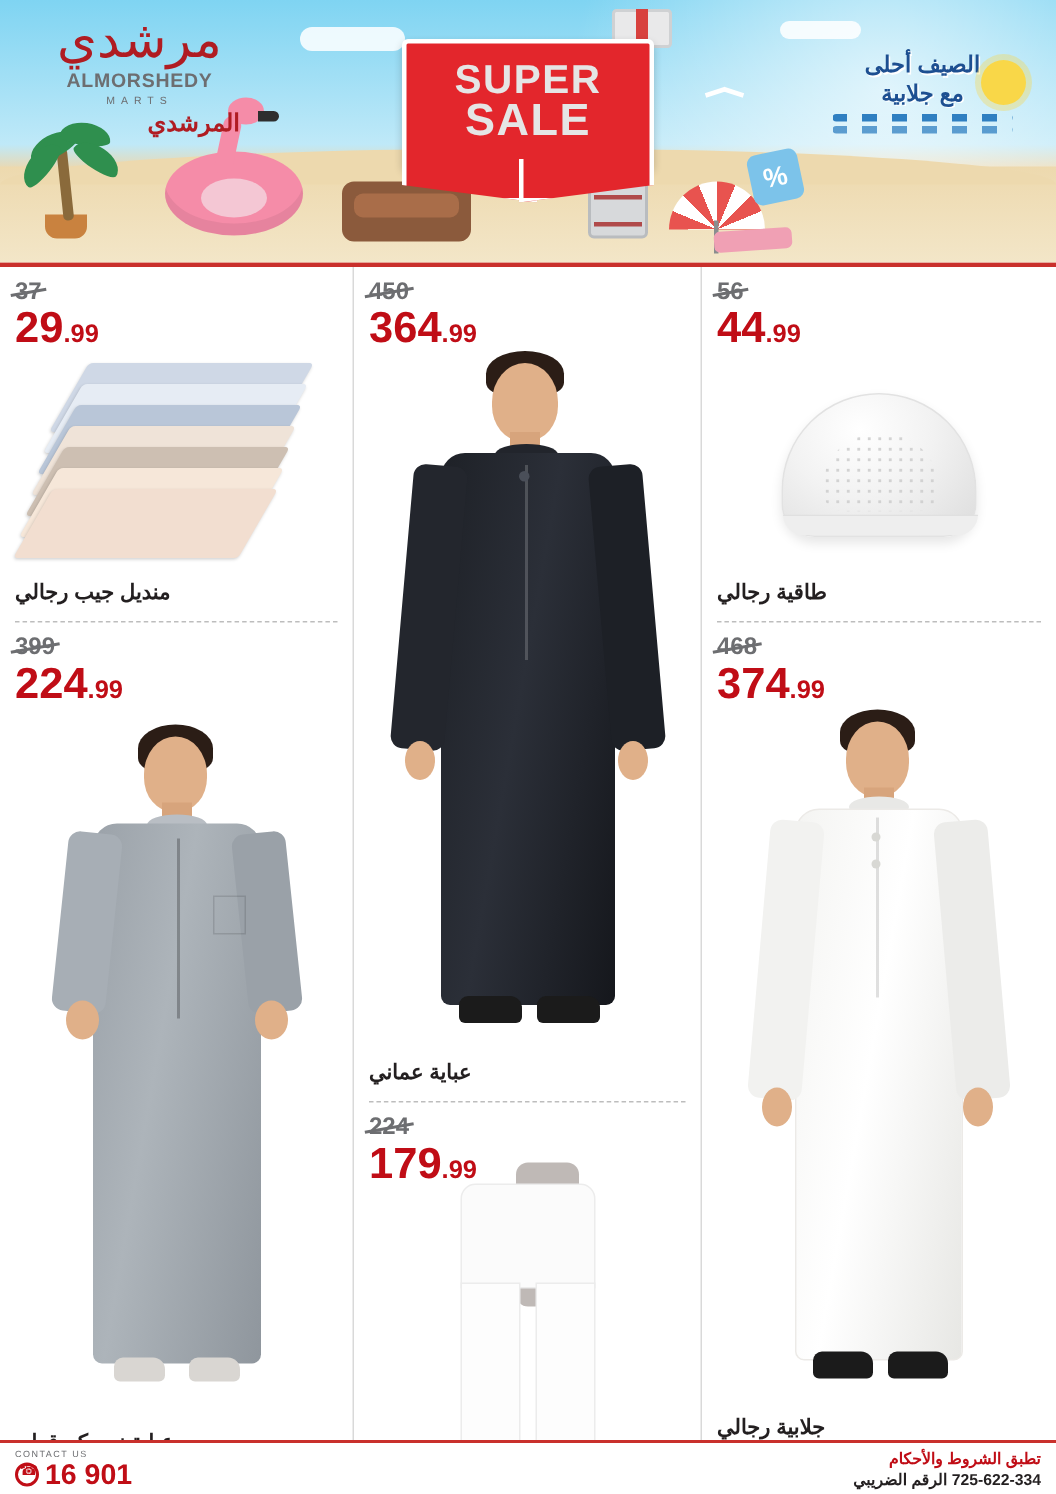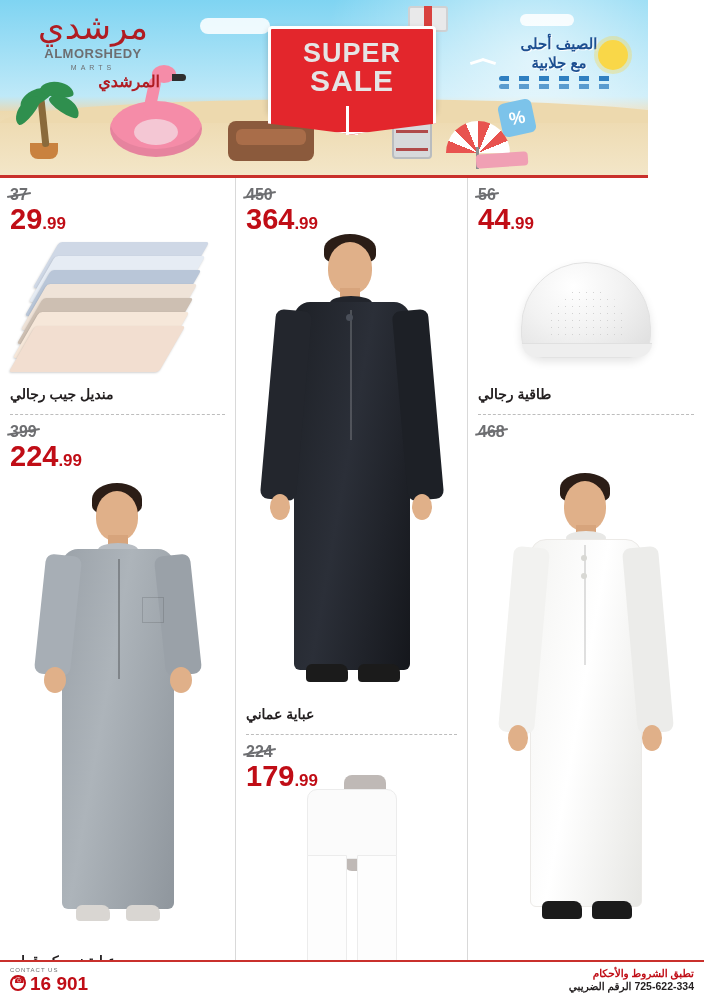--- a/index.html
+++ b/index.html
@@ -7,21 +7,21 @@
     width: 704px; height: 996px;
     font-family: "Liberation Sans", sans-serif;
     background: #ffffff;
     overflow: hidden;
     position: relative;
   }
 
   
   .banner {
     position: relative;
-    width: 648px; height: 178px;
+    width: 704px; height: 178px;
     background: linear-gradient(to bottom, #7fd4f2 0%, #bfe9f8 55%, #e9d9b4 64%, #f0e3c4 100%);
     overflow: hidden;
     border-bottom: 3px solid #c9302c;
   }
   .sky-glow {
     position: absolute; right: 0; top: -60px; width: 380px; height: 300px;
     background: radial-gradient(circle at 70% 40%, rgba(255,255,255,0.65), rgba(255,255,255,0) 65%);
   }
   .sand {
     position: absolute; left: 0; bottom: 0; width: 704px; height: 64px;
@@ -420,37 +420,41 @@
           <div class="cap-brim"></div>
         </div>
       </div>
       <div class="pname">طاقية رجالي</div>
     </div>
     <div class="divider"></div>
 
     <div class="cell">
       <div class="price-block">
         <span class="old-price">468</span>
+        <div class="new-price">
+          <span class="int">374</span><span class="dec">.99</span>
+        </div>
       </div>
       <div class="photo figure" style="width:200px; height:470px;">
         <div class="hair" style="left:74px; top:4px; width:50px; height:30px;"></div>
         <div class="head" style="left:78px; top:12px; width:42px; height:50px;"></div>
         <div class="neck" style="left:90px; top:56px; width:20px; height:16px;"></div>
         <div class="collar" style="left:80px; top:62px; width:40px; height:14px; background:#e8e8e6;"></div>
         <div class="robe" style="left:44px; top:70px; width:112px; height:368px; background:linear-gradient(100deg,#f4f4f2 0%, #ffffff 45%, #e7e7e4 100%); border:1px solid #eceae7;"></div>
         <div class="sleeve" style="left:20px; top:78px; width:36px; height:186px; background:#f2f2f0; transform:rotate(5deg);"></div>
         <div class="sleeve" style="left:144px; top:78px; width:36px; height:186px; background:#ececea; transform:rotate(-5deg);"></div>
         <div class="hand" style="left:22px; top:256px; width:20px; height:26px;"></div>
         <div class="hand" style="left:156px; top:256px; width:20px; height:26px;"></div>
         <div class="placket" style="left:98px; top:76px; height:120px; background:rgba(0,0,0,.12);"></div>
         <div style="position:absolute; left:95px; top:86px; width:6px; height:6px; border-radius:50%; background:#d8d8d4;"></div>
         <div style="position:absolute; left:95px; top:104px; width:6px; height:6px; border-radius:50%; background:#d8d8d4;"></div>
         <div class="shoe" style="left:56px; top:432px; width:40px; height:18px;"></div>
         <div class="shoe" style="left:106px; top:432px; width:40px; height:18px;"></div>
       </div>
+      <div class="pname">جلابية رجالي</div>
     </div>
   </div>
 </div>
 
 <div class="footer">
   <div class="contact">
     <div style="display:flex; flex-direction:column; align-items:flex-start;">
       <div class="contact-label">CONTACT US</div>
       <div style="display:flex; align-items:center; gap:4px;">
         <div class="phone-ring"></div>

